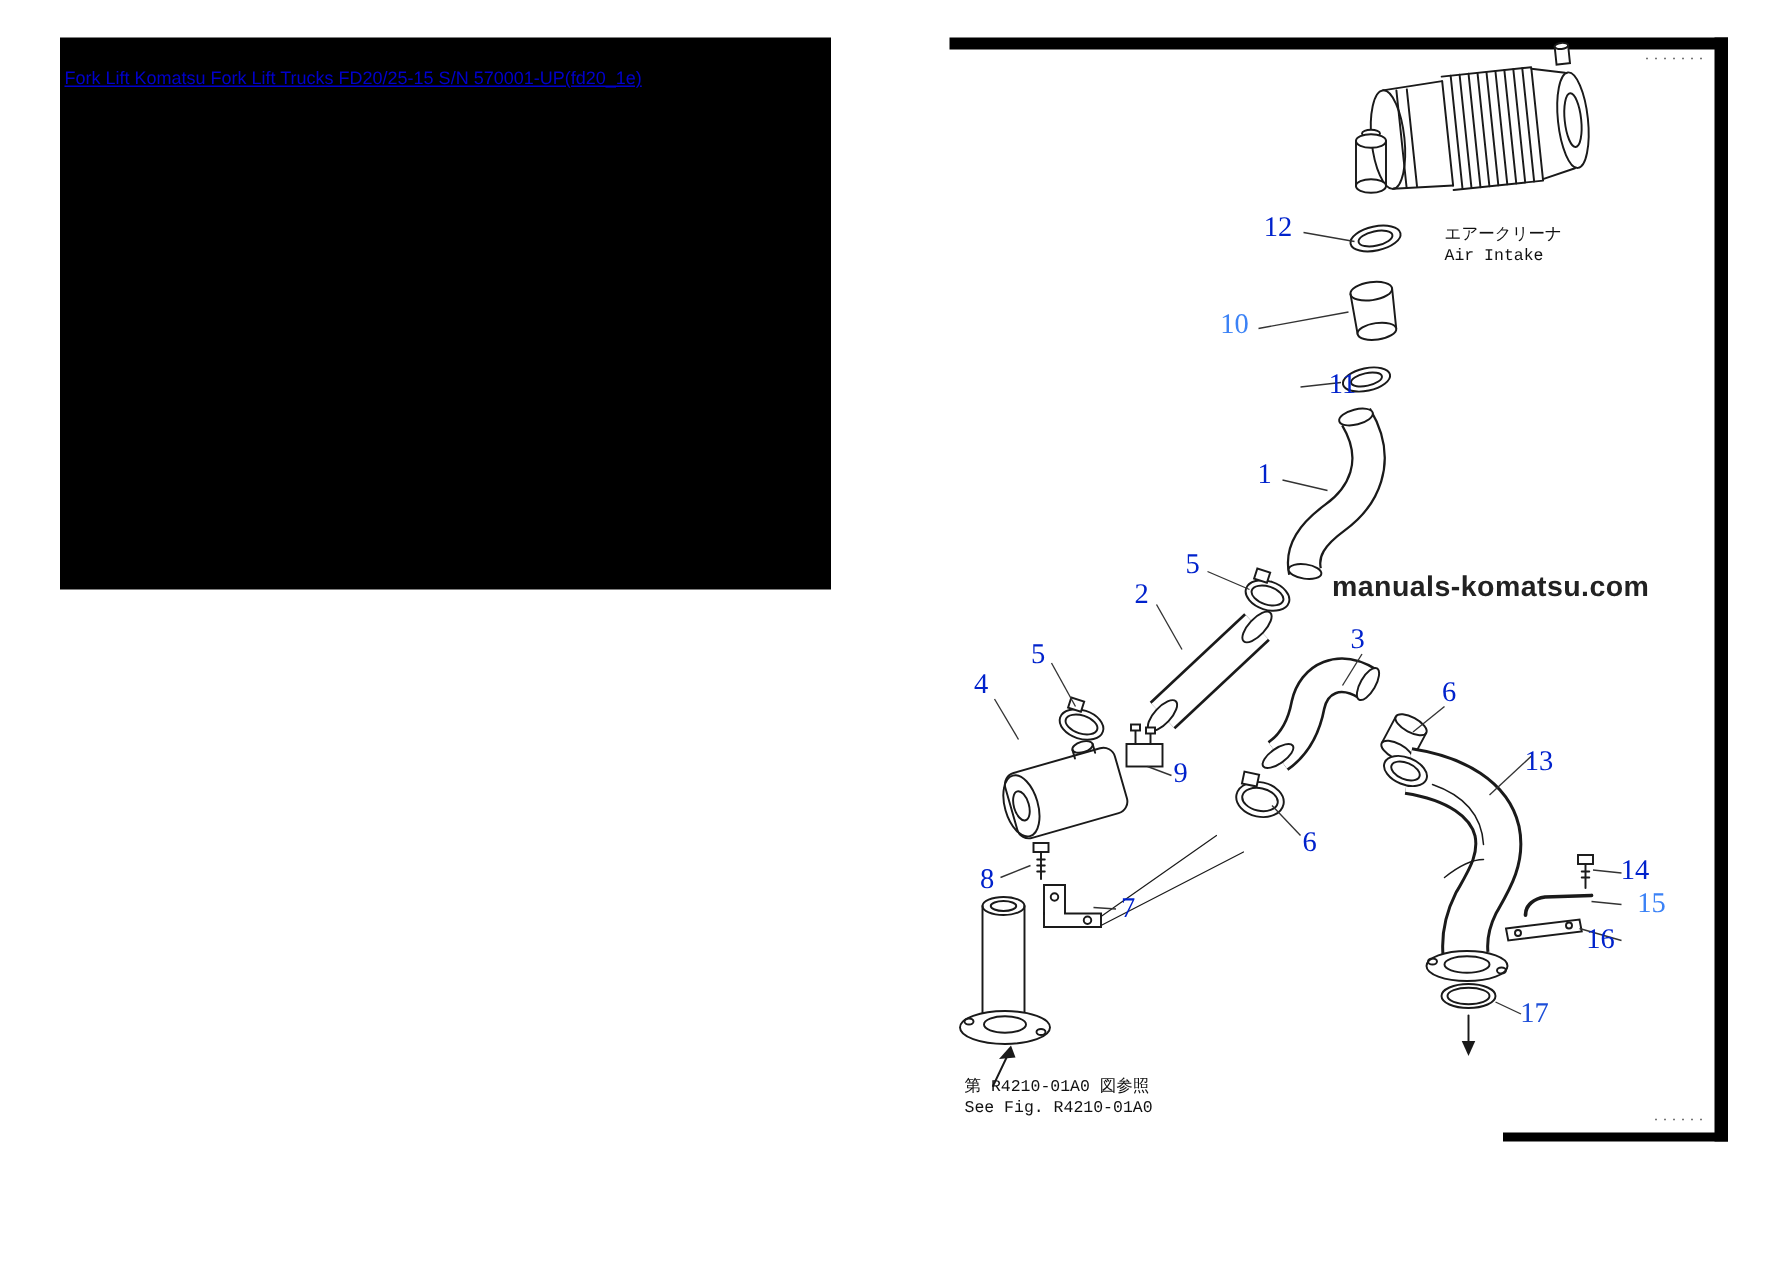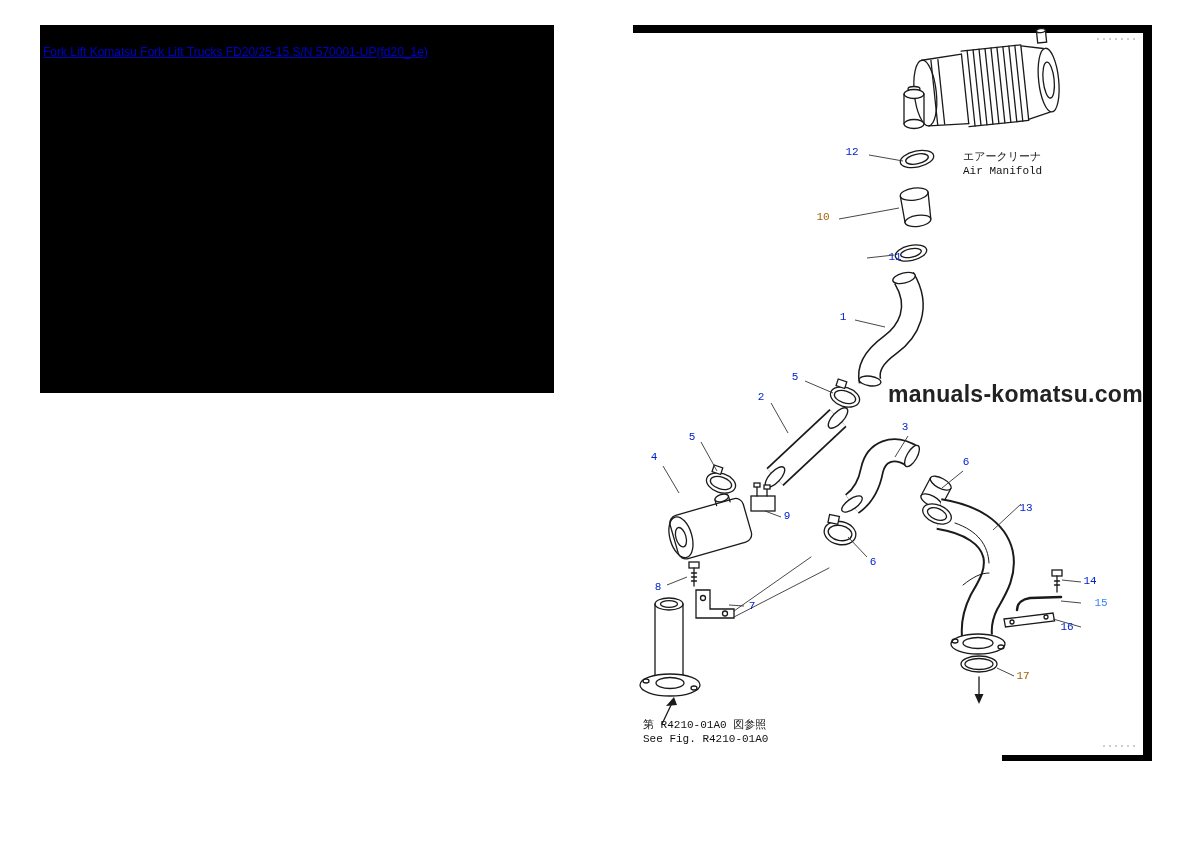--- a/index.html
+++ b/index.html
@@ -12,30 +12,30 @@
 
   .diagram-panel{position:absolute;left:633px;top:25px;width:519px;height:736px;background:#fff}
   .bar{position:absolute;background:#000}
   .bar-top{left:0;top:0;width:100%;height:8px}
   .bar-right{top:0;right:0;width:9px;height:100%}
   .bar-bottom{right:0;bottom:0;width:150px;height:6px}
 
   .parts,.leaders{position:absolute;left:0;top:0;width:519px;height:736px}
   .leaders{pointer-events:none}
   .callout-layer{position:absolute;left:0;top:0;width:519px;height:736px}
-  .callout{position:absolute;transform:translate(-50%,-50%);font-size:11px;
-    font-family:Liberation Mono, monospace;color:#0022cc;white-space:nowrap}
+  .callout{position:absolute;transform:translate(-50%,-50%);font-size:19px;
+    font-family:Liberation Serif, serif;color:#0022cc;white-space:nowrap}
 
   .label{position:absolute;font-family:Liberation Mono, monospace;font-size:11px;
     color:#111;white-space:nowrap;line-height:14px}
   .air-cleaner-label{left:330px;top:125px}
   .see-fig-label{left:10px;top:693px}
   .manifold-label{left:263px;top:683px}
   .manifold-label .en{padding-left:6px}
-  .watermark{position:absolute;left:255px;top:356px;font-size:23px;font-weight:bold;
+  .watermark{position:absolute;left:255px;top:356px;font-size:19px;font-weight:bold;
     color:#222;letter-spacing:.3px;white-space:nowrap}
   .corner-mark{position:absolute;font-size:8px;color:#555;letter-spacing:2px;white-space:nowrap}
   .corner-top{right:14px;top:10px}
   .corner-bottom{right:14px;bottom:10px}
 </style>
 </head>
 <body>
 
 <div class="black-box">
   <a href="#" class="top-link">Fork Lift Komatsu Fork Lift Trucks FD20/25-15 S/N 570001-UP(fd20_1e)</a>
@@ -255,43 +255,43 @@
       <line x1="34" y1="560" x2="54" y2="552" stroke="#333" stroke-width="0.9"></line>
       <line x1="111" y1="581" x2="96" y2="580" stroke="#333" stroke-width="0.9"></line>
       <line x1="448" y1="557" x2="429" y2="555" stroke="#333" stroke-width="0.9"></line>
       <line x1="448" y1="578" x2="428" y2="576" stroke="#333" stroke-width="0.9"></line>
       <line x1="448" y1="602" x2="420" y2="594" stroke="#333" stroke-width="0.9"></line>
       <line x1="381" y1="651" x2="364" y2="643" stroke="#333" stroke-width="0.9"></line>
     </svg>
 
   <div class="callout-layer" id="callout-layer">
       <div class="callout" style="left: 219px; top: 127px; color: rgb(0, 34, 204);">12</div>
-      <div class="callout" style="left: 190px; top: 192px; color: #a16207;">10</div>
+      <div class="callout" style="left: 190px; top: 192px; color: #3b82f6;">10</div>
       <div class="callout" style="left: 218px; top: 232px; color: rgb(0, 34, 204); margin-left: 44px;">11</div>
       <div class="callout" style="left: 210px; top: 292px; color: rgb(0, 34, 204);">1</div>
       <div class="callout" style="left: 162px; top: 352px; color: rgb(0, 34, 204);">5</div>
       <div class="callout" style="left: 128px; top: 372px; color: rgb(0, 34, 204);">2</div>
       <div class="callout" style="left: 59px; top: 412px; color: rgb(0, 34, 204);">5</div>
       <div class="callout" style="left: 272px; top: 402px; color: rgb(0, 34, 204);">3</div>
       <div class="callout" style="left: 333px; top: 437px; color: rgb(0, 34, 204);">6</div>
       <div class="callout" style="left: 21px; top: 432px; color: rgb(0, 34, 204);">4</div>
       <div class="callout" style="left: 154px; top: 491px; color: rgb(0, 34, 204);">9</div>
       <div class="callout" style="left: 240px; top: 537px; color: rgb(0, 34, 204);">6</div>
       <div class="callout" style="left: 393px; top: 483px; color: rgb(0, 34, 204);">13</div>
       <div class="callout" style="left: 25px; top: 562px; color: rgb(0, 34, 204);">8</div>
       <div class="callout" style="left: 119px; top: 581px; color: rgb(0, 34, 204);">7</div>
       <div class="callout" style="left: 457px; top: 556px; color: rgb(0, 34, 204);">14</div>
       <div class="callout" style="left: 468px; top: 578px; color: #3b82f6;">15</div>
       <div class="callout" style="left: 434px; top: 602px; color: rgb(0, 34, 204);">16</div>
-      <div class="callout" style="left: 390px; top: 651px; color: #a16207; text-align: center;">17</div>
+      <div class="callout" style="left: 390px; top: 651px; color: #1d4ed8; text-align: center;">17</div>
     </div>
 
   <div class="label air-cleaner-label">
     <div>エアークリーナ</div>
-    <div>Air Manifold</div>
+    <div>Air Intake</div>
   </div>
 
   <div class="watermark">manuals-komatsu.com</div>
 
   <div class="label see-fig-label">
     <div>第 R4210-01A0 図参照</div>
     <div>See Fig. R4210-01A0</div>
   </div>
 
 </div>

